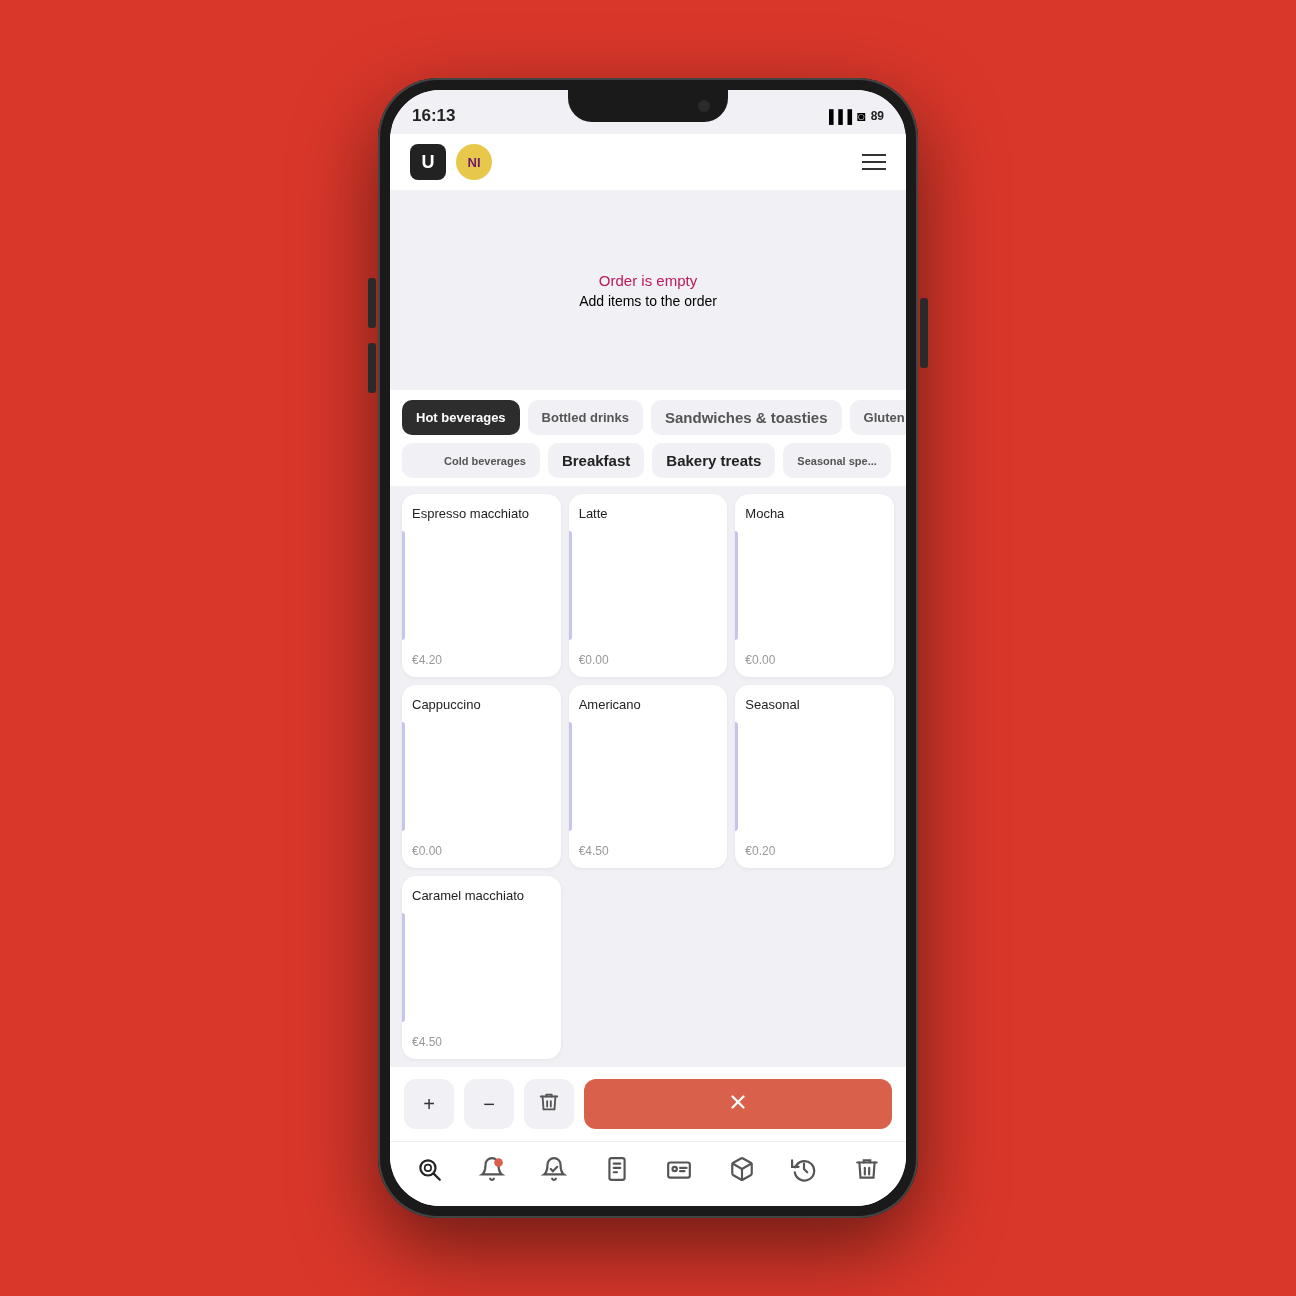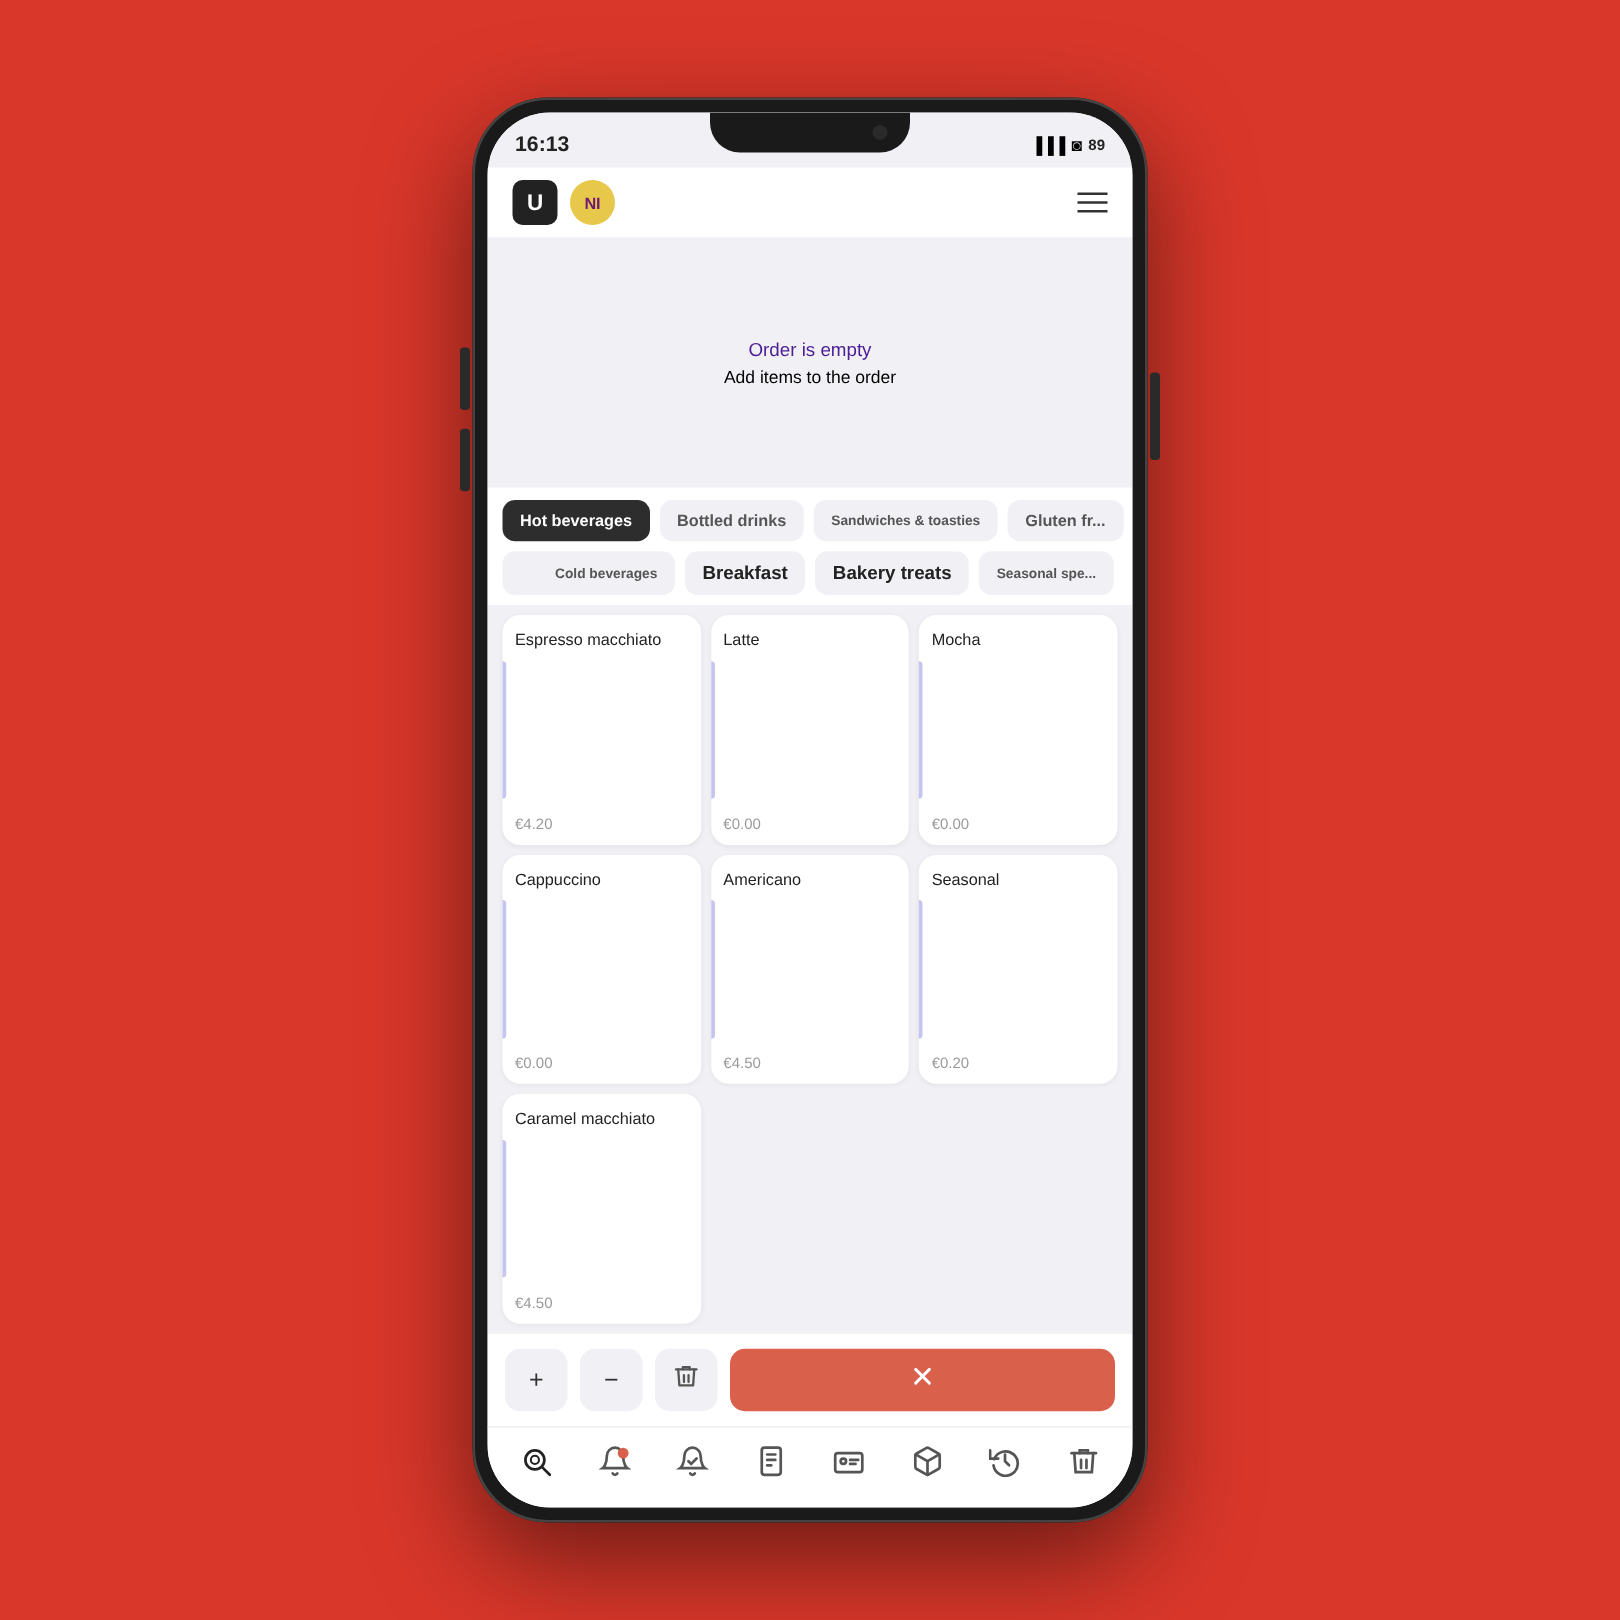--- a/index.html
+++ b/index.html
@@ -148,21 +148,21 @@
       display: flex;
       align-items: center;
       justify-content: center;
       flex-direction: column;
       gap: 4px;
       min-height: 160px;
       max-height: 200px;
     }
     .order-empty-title {
       font-size: 15px;
-      color: #4c1d95;
+      color: #be185d;
       font-weight: 500;
     }
     .order-empty-sub {
       font-size: 14px;
       color: #000000;
     }
     
     .category-tabs-wrapper {
       background: white;
       padding: 10px 0 0;
@@ -334,21 +334,21 @@
 
     <div class="order-empty-area">
       <span class="order-empty-title">Order is empty</span>
       <span class="order-empty-sub">Add items to the order</span>
     </div>
 
     <div class="category-tabs-wrapper">
       <div class="category-row">
         <button class="cat-tab active">Hot beverages</button>
         <button class="cat-tab">Bottled drinks</button>
-        <button class="cat-tab" style="font-size:11px;">Sandwiches &amp; toasties</button>
+        <button class="cat-tab" style="font-size:15px;">Sandwiches &amp; toasties</button>
         <button class="cat-tab">Gluten fr...</button>
       </div>
       <div class="category-row">
         <button class="cat-tab" style="font-size:11px;padding-left:42px;">Cold beverages</button>
         <button class="cat-tab bold-text">Breakfast</button>
         <button class="cat-tab bold-text">Bakery treats</button>
         <button class="cat-tab" style="font-size:11px;">Seasonal spe...</button>
       </div>
     </div>
 

